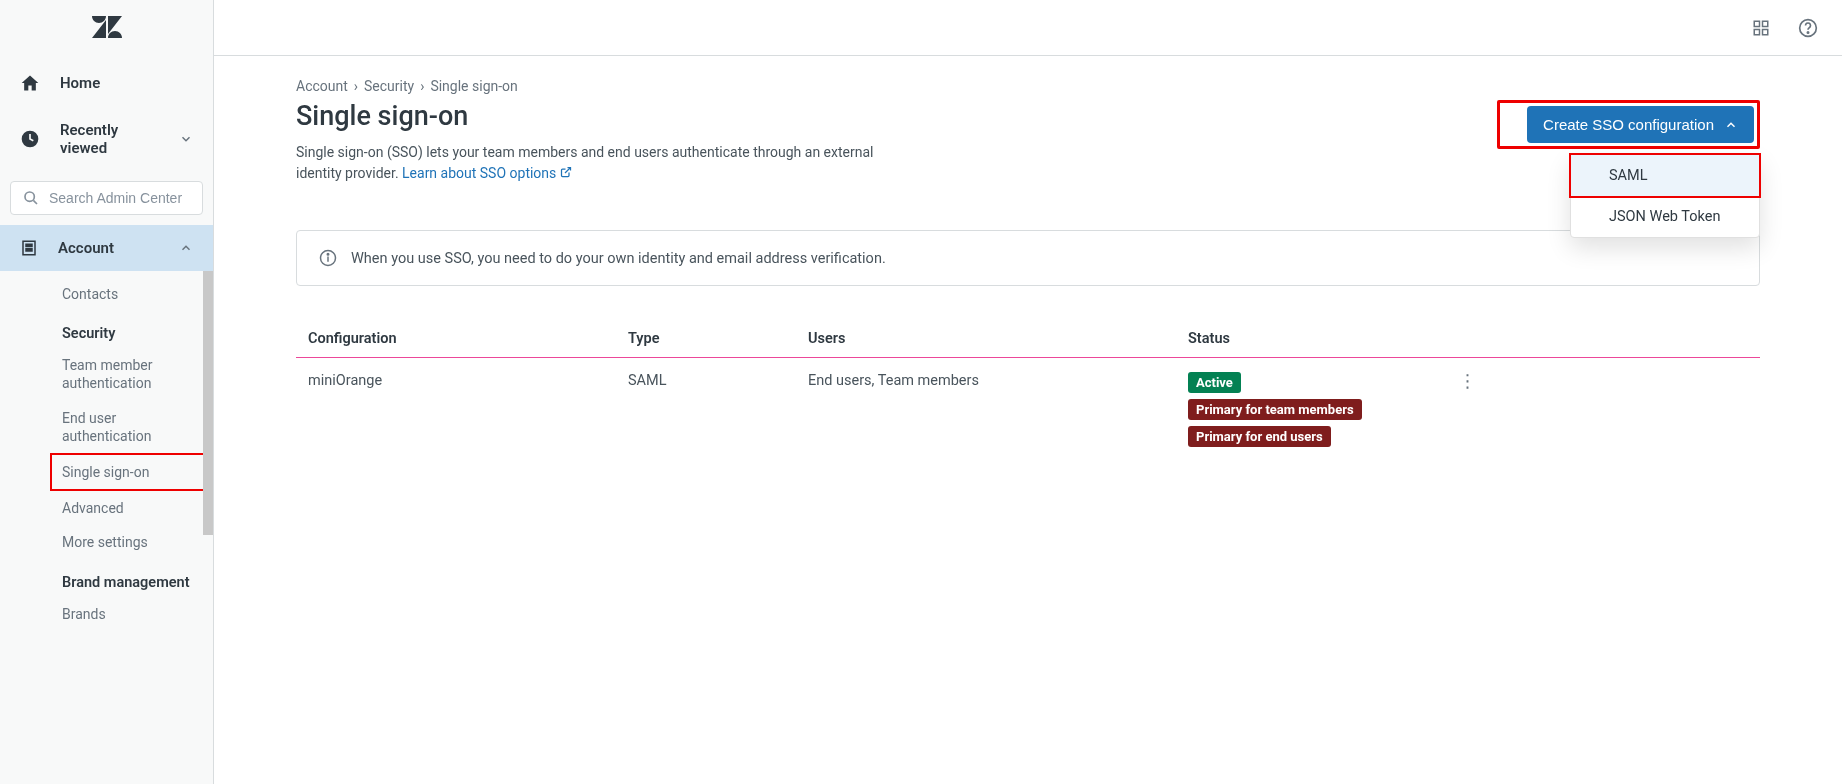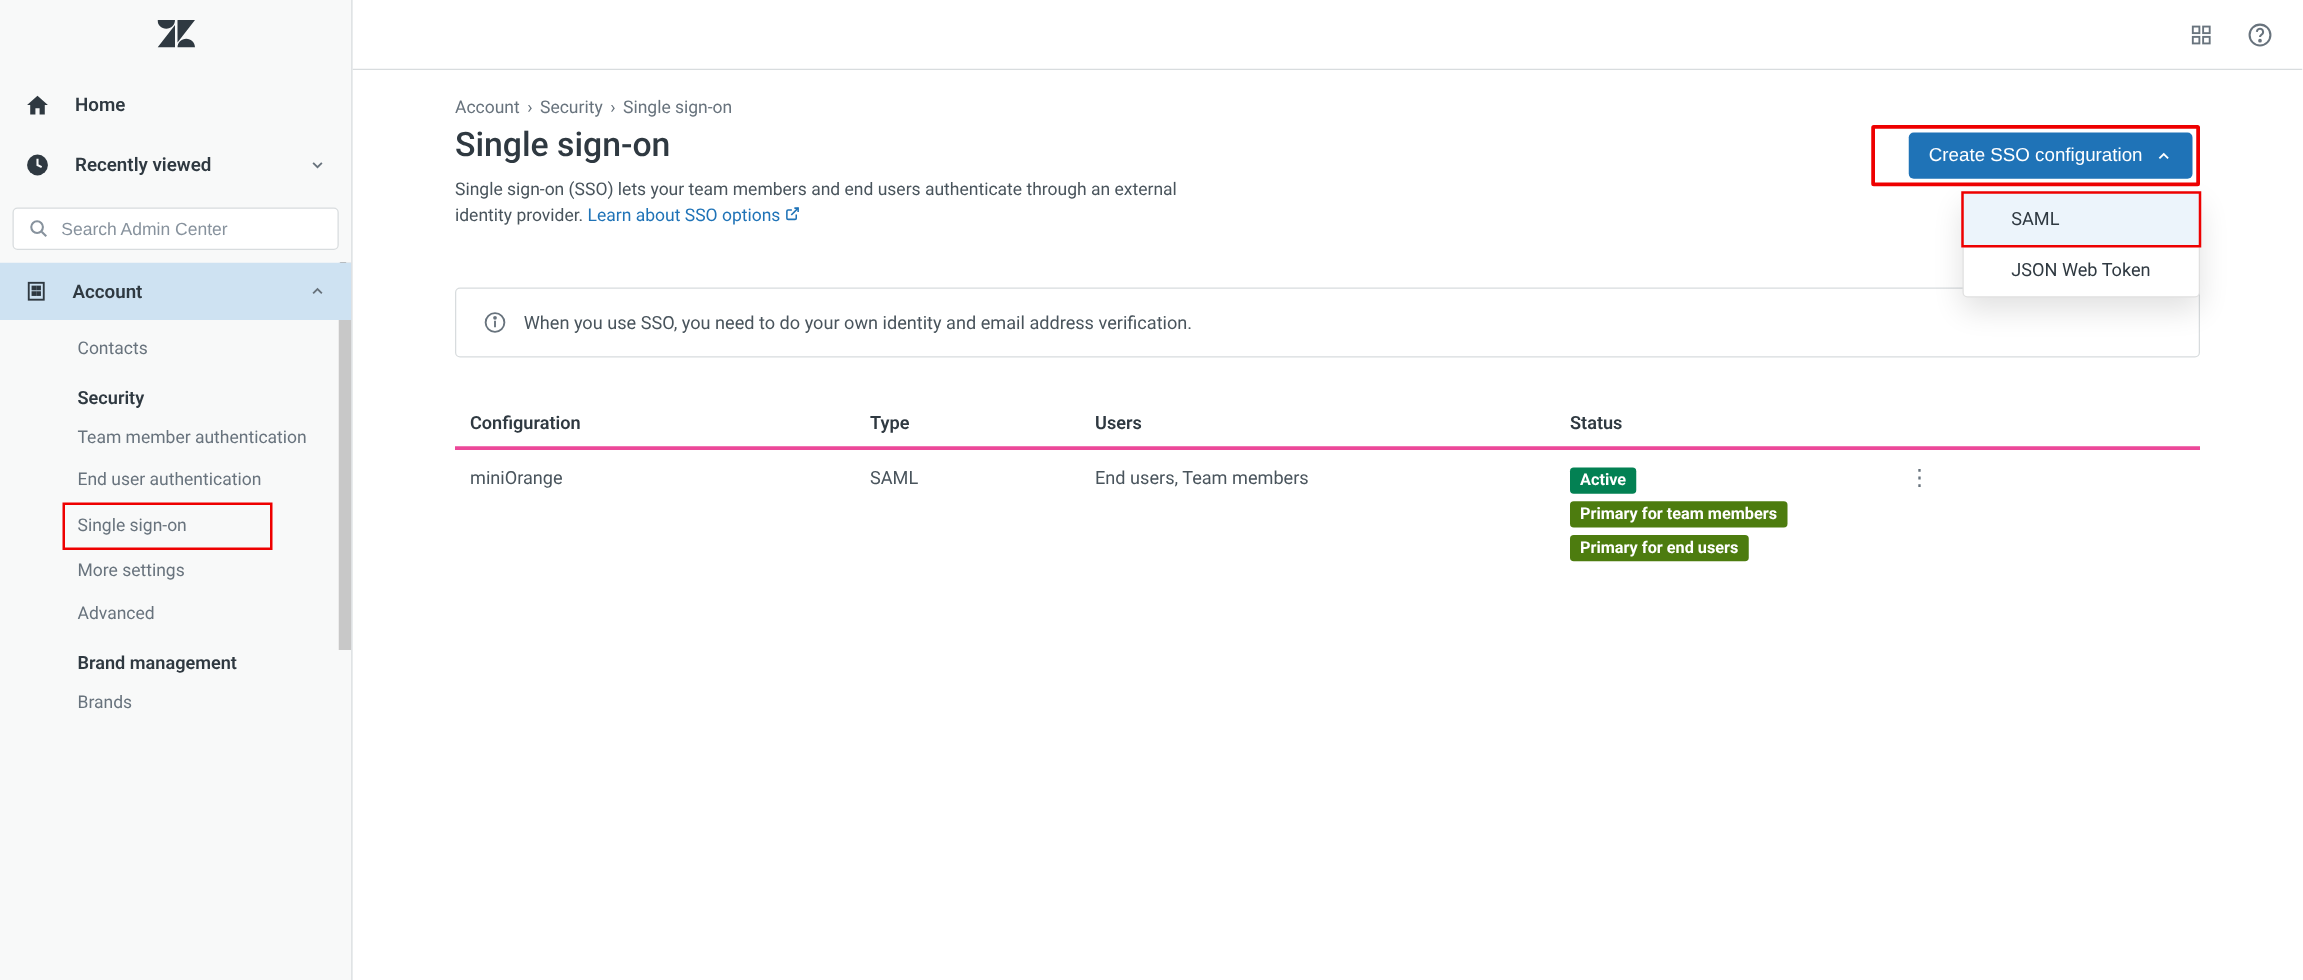--- a/index.html
+++ b/index.html
@@ -1,18 +1,18 @@
 <!DOCTYPE html>
 <html><head>
   <meta charset="utf-8">
   <style>
     * { box-sizing: border-box; margin: 0; padding: 0; }
     body { font-family: -apple-system, BlinkMacSystemFont, "Segoe UI", Roboto, Helvetica, Arial, sans-serif; font-size: 14px; color: #2f3941; background: #fff; }
     .layout { display: flex; height: 784px; width: 1842px; overflow: hidden; }
-    .sidebar { width: 282px; background: #f8f9f9; border-right: 1px solid #d8dcde; position: relative; display: flex; flex-direction: column; }
+    .sidebar { width: 214px; background: #f8f9f9; border-right: 1px solid #d8dcde; position: relative; display: flex; flex-direction: column; }
     .sidebar-logo { text-align: center; padding: 16px 0 10px; }
     .sidebar-nav-top { padding: 8px 10px 0; }
     .sidebar-top-item { display: flex; align-items: center; gap: 20px; padding: 14px 10px; font-weight: 600; font-size: 15px; cursor: pointer; position: relative; }
     .search-wrap { padding: 10px; }
     .search-box { display: flex; align-items: center; gap: 10px; background: #fff; border: 1px solid #d8dcde; border-radius: 4px; padding: 8px 12px; }
     .search-box input { border: none; outline: none; font-size: 14px; width: 100%; color: #68737d; }
     .search-box input::placeholder { color: #87929d; }
     .section-header { display: flex; align-items: center; gap: 20px; padding: 14px 20px; background: #cee2f2; font-weight: 600; font-size: 15px; position: relative; cursor: pointer; }
     .sidebar-scroll { flex: 1; overflow-y: auto; position: relative; }
     .scroll-thumb { position: absolute; right: 0; top: 0; width: 10px; height: 310px; background: #c8c8c8; }
@@ -30,26 +30,26 @@
     .subtitle { color: #49545c; max-width: 580px; line-height: 1.5; font-size: 14px; }
     .subtitle a { color: #1f73b7; text-decoration: none; }
     .create-wrap { position: relative; }
     .create-btn { background: #1f73b7; color: #fff; border: none; border-radius: 4px; padding: 10px 16px; font-size: 15px; display: flex; align-items: center; gap: 10px; cursor: pointer; margin-left: 24px; }
     .create-btn-outline { border: 3px solid #e00; padding: 3px; border-radius: 2px; }
     .dropdown-menu { position: absolute; right: 0; top: 54px; background: #fff; border: 1px solid #e0e0e0; border-radius: 4px; box-shadow: 0 10px 24px rgba(0,0,0,0.12); width: 190px; z-index: 30; }
     .dropdown-item { padding: 12px 38px; font-size: 14.5px; cursor: pointer; }
     .dropdown-item.highlighted { background: #ecf4fb; border: 2px solid #e00; margin: -2px; position: relative; z-index: 2; }
     .info-box { margin-top: 46px; border: 1px solid #d8dcde; border-radius: 4px; padding: 18px 22px; display: flex; align-items: flex-end; gap: 14px; color: #49545c; font-size: 14.5px; }
     .table-wrap { margin-top: 34px; }
-    .table-head { display: grid; grid-template-columns: 320px 180px 380px 260px 40px; padding: 10px 12px; font-weight: 600; font-size: 14.5px; border-bottom: 3px solid #ec4899; color: #2f3941; }
+    .table-head { display: grid; grid-template-columns: 320px 180px 380px 260px 40px; padding: 10px 12px; font-weight: 600; font-size: 14.5px; border-bottom: 1px solid #ec4899; color: #2f3941; }
     .table-row { display: grid; grid-template-columns: 320px 180px 380px 260px 40px; padding: 14px 12px; font-size: 14.5px; color: #49545c; align-items: flex-start; }
     .badges { display: flex; flex-direction: column; gap: 6px; align-items: flex-start; }
     .badge { color: #fff; font-size: 13px; font-weight: 700; border-radius: 3px; padding: 3px 8px; display: inline-block; }
     .badge.green { background: #038153; }
-    .badge.blue { background: #4d7c0f; }
+    .badge.blue { background: #7f1d1d; }
     .kebab { color: #68737d; font-size: 18px; cursor: pointer; text-align: center; line-height: 1; letter-spacing: 1px; }
     .chevron { margin-left: auto; color: #68737d; }
     .icon { display: inline-flex; align-items: center; justify-content: center; }
     svg { display: block; }
   </style>
 </head>
 <body>
 
 <div class="layout">
   <aside class="sidebar">
@@ -120,22 +120,22 @@
         </span>
       </div>
 
       <div class="sub-nav">
         <div class="sub-item">Contacts</div>
 
         <div class="sub-heading">Security</div>
         <div class="sub-item">Team member authentication</div>
         <div class="sub-item">End user authentication</div>
         <div class="sub-item highlighted">Single sign-on</div>
+        <div class="sub-item">Advanced</div>
         <div class="sub-item">More settings</div>
-        <div class="sub-item">Advanced</div>
 
         <div class="sub-heading">Brand management</div>
         <div class="sub-item">Brands</div>
       </div>
     </div>
   </aside>
 
   <main class="main">
     <div class="topbar">
       <span class="icon">

